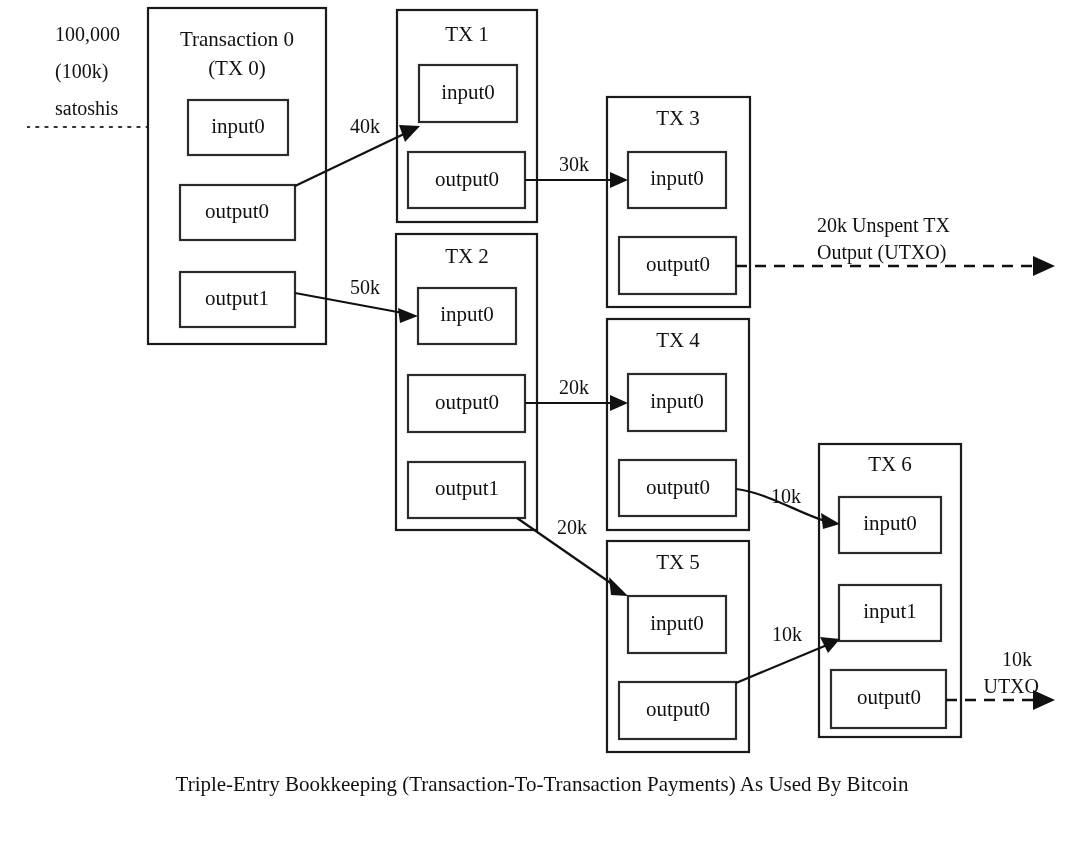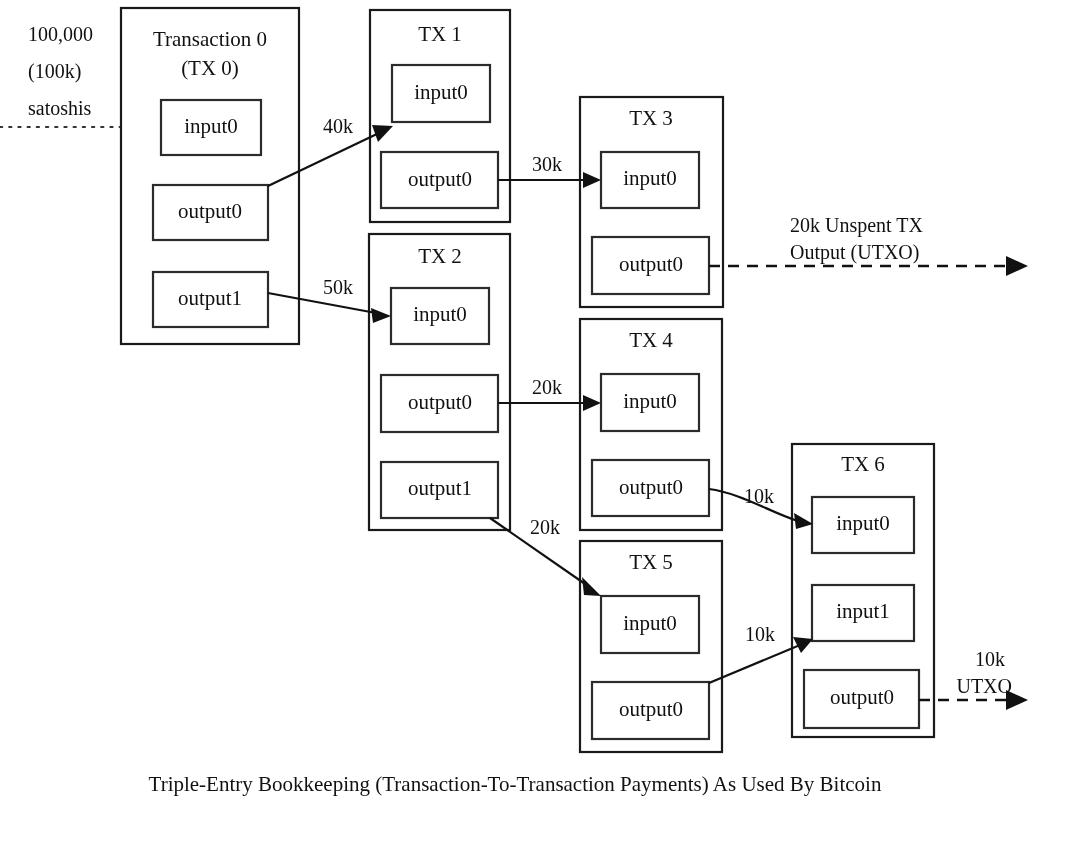--- a/index.html
+++ b/index.html
@@ -11,20 +11,21 @@
     width: 1080px;
     height: 849px;
     font-family: "Liberation Serif", "DejaVu Serif", serif;
     color: #000000;
     overflow: hidden;
   }
   #diagram-root {
     position: relative;
     width: 864px;
     height: 849px;
+    margin-left: 27px;
   }
   svg.diagram {
     display: block;
     width: 1080px;
     height: 849px;
   }
   .tx-outer {
     fill: #ffffff;
     stroke: #1a1a1a;
     stroke-width: 2.2;

